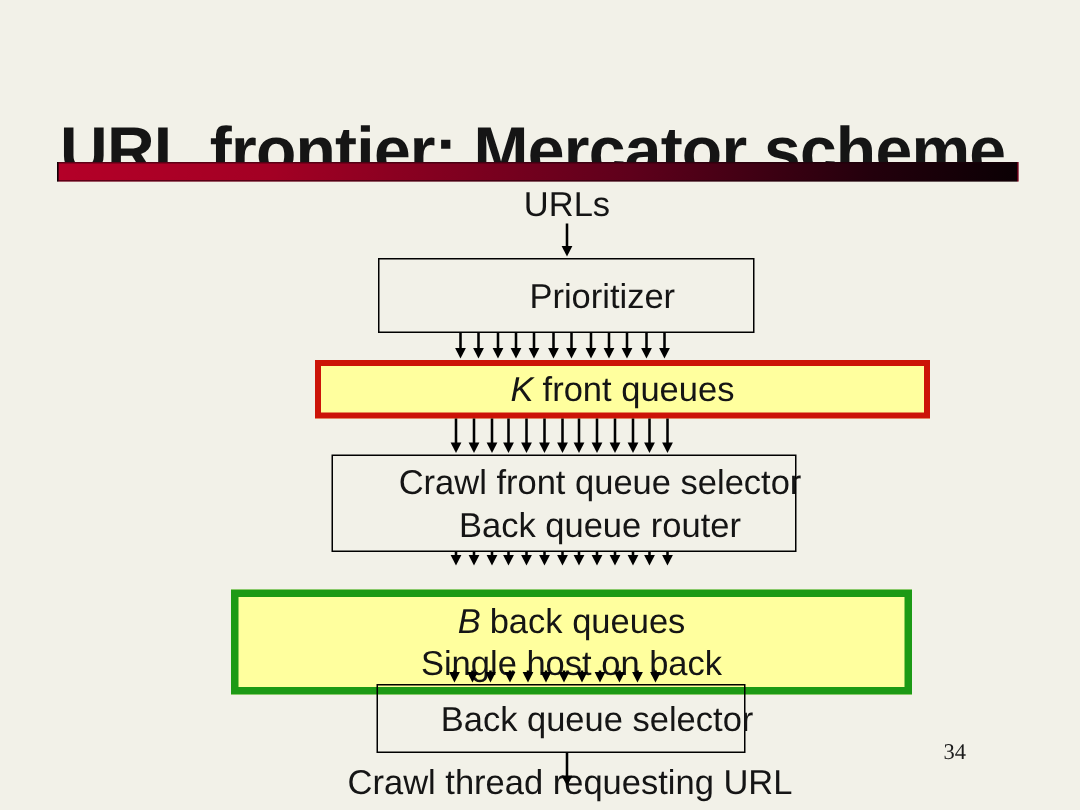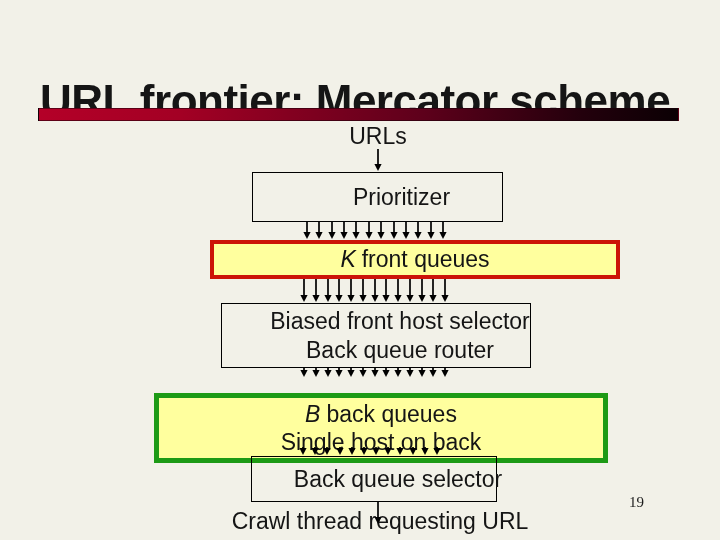--- a/index.html
+++ b/index.html
@@ -75,38 +75,38 @@
     <span>Prioritizer</span>
   </div>
 
   <div class="box front-queues-box">
     <span>
       <i class="var">K</i><span>front queues</span>
     </span>
   </div>
 
   <div class="box thin-border router-box">
-    <span>Biased front host selector</span>
+    <span>Crawl front queue selector</span>
     <span>Back queue router</span>
   </div>
 
   <div class="box back-queues-box">
     <span>
       <i class="var">B</i><span>back queues</span>
     </span>
     <span>Single host on back</span>
   </div>
 
   <div class="box thin-border back-selector-box">
     <span>Back queue selector</span>
   </div>
 
   <div class="label crawl-label">Crawl thread requesting URL</div>
 
-  <div class="page-number">19</div>
+  <div class="page-number">34</div>
 
   <svg class="arrows-layer" width="720" height="540" viewBox="0 0 720 540">
       <line x1="307" y1="222" x2="307" y2="234" stroke="#000000" stroke-width="1.7"></line>
       <polygon points="303.4,232 310.6,232 307,239" fill="#000000"></polygon>
       <line x1="319" y1="222" x2="319" y2="234" stroke="#000000" stroke-width="1.7"></line>
       <polygon points="315.4,232 322.6,232 319,239" fill="#000000"></polygon>
       <line x1="332" y1="222" x2="332" y2="234" stroke="#000000" stroke-width="1.7"></line>
       <polygon points="328.4,232 335.6,232 332,239" fill="#000000"></polygon>
       <line x1="344" y1="222" x2="344" y2="234" stroke="#000000" stroke-width="1.7"></line>
       <polygon points="340.4,232 347.6,232 344,239" fill="#000000"></polygon>

